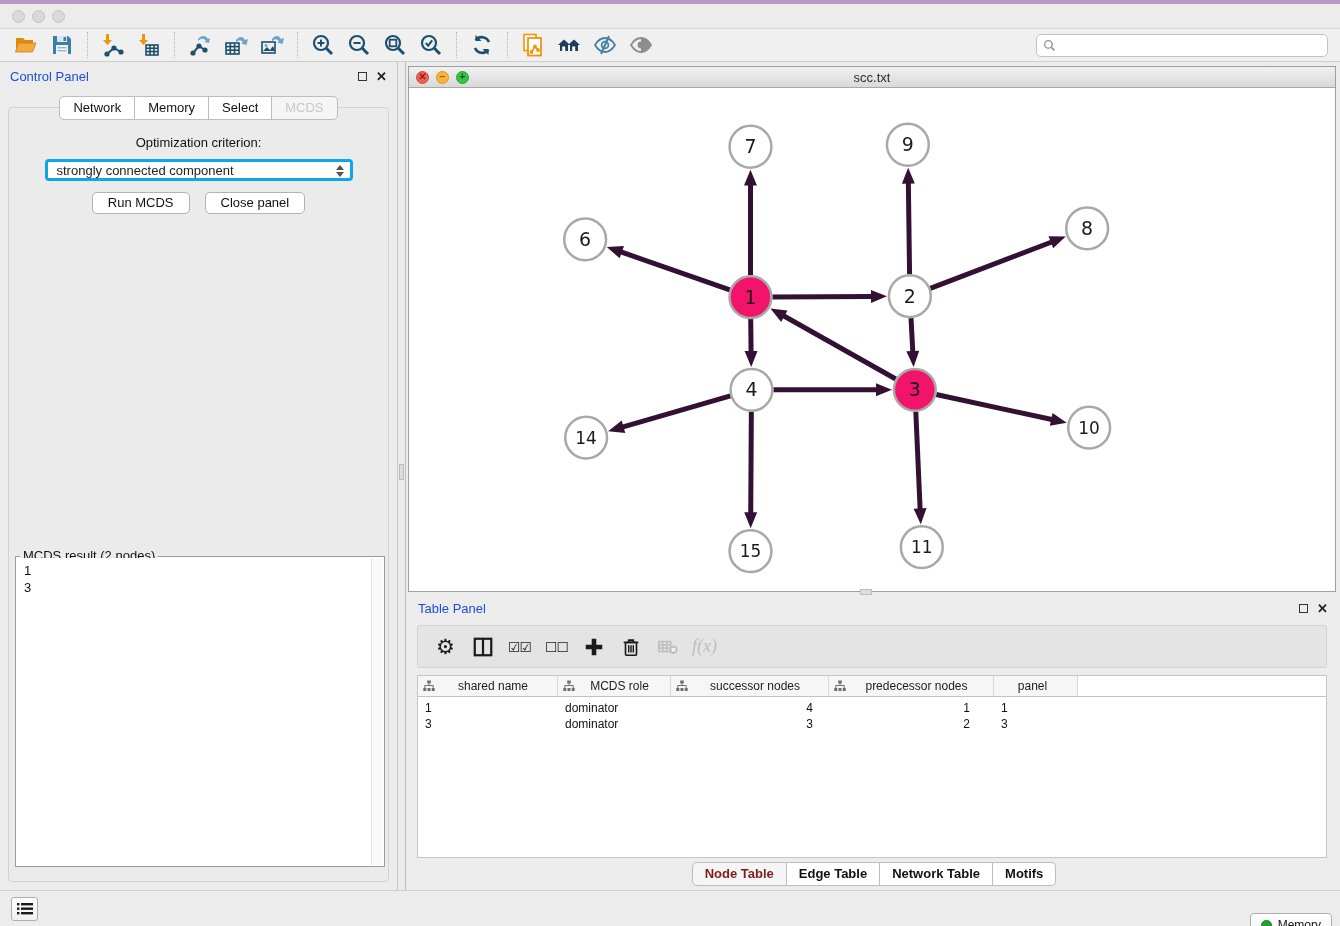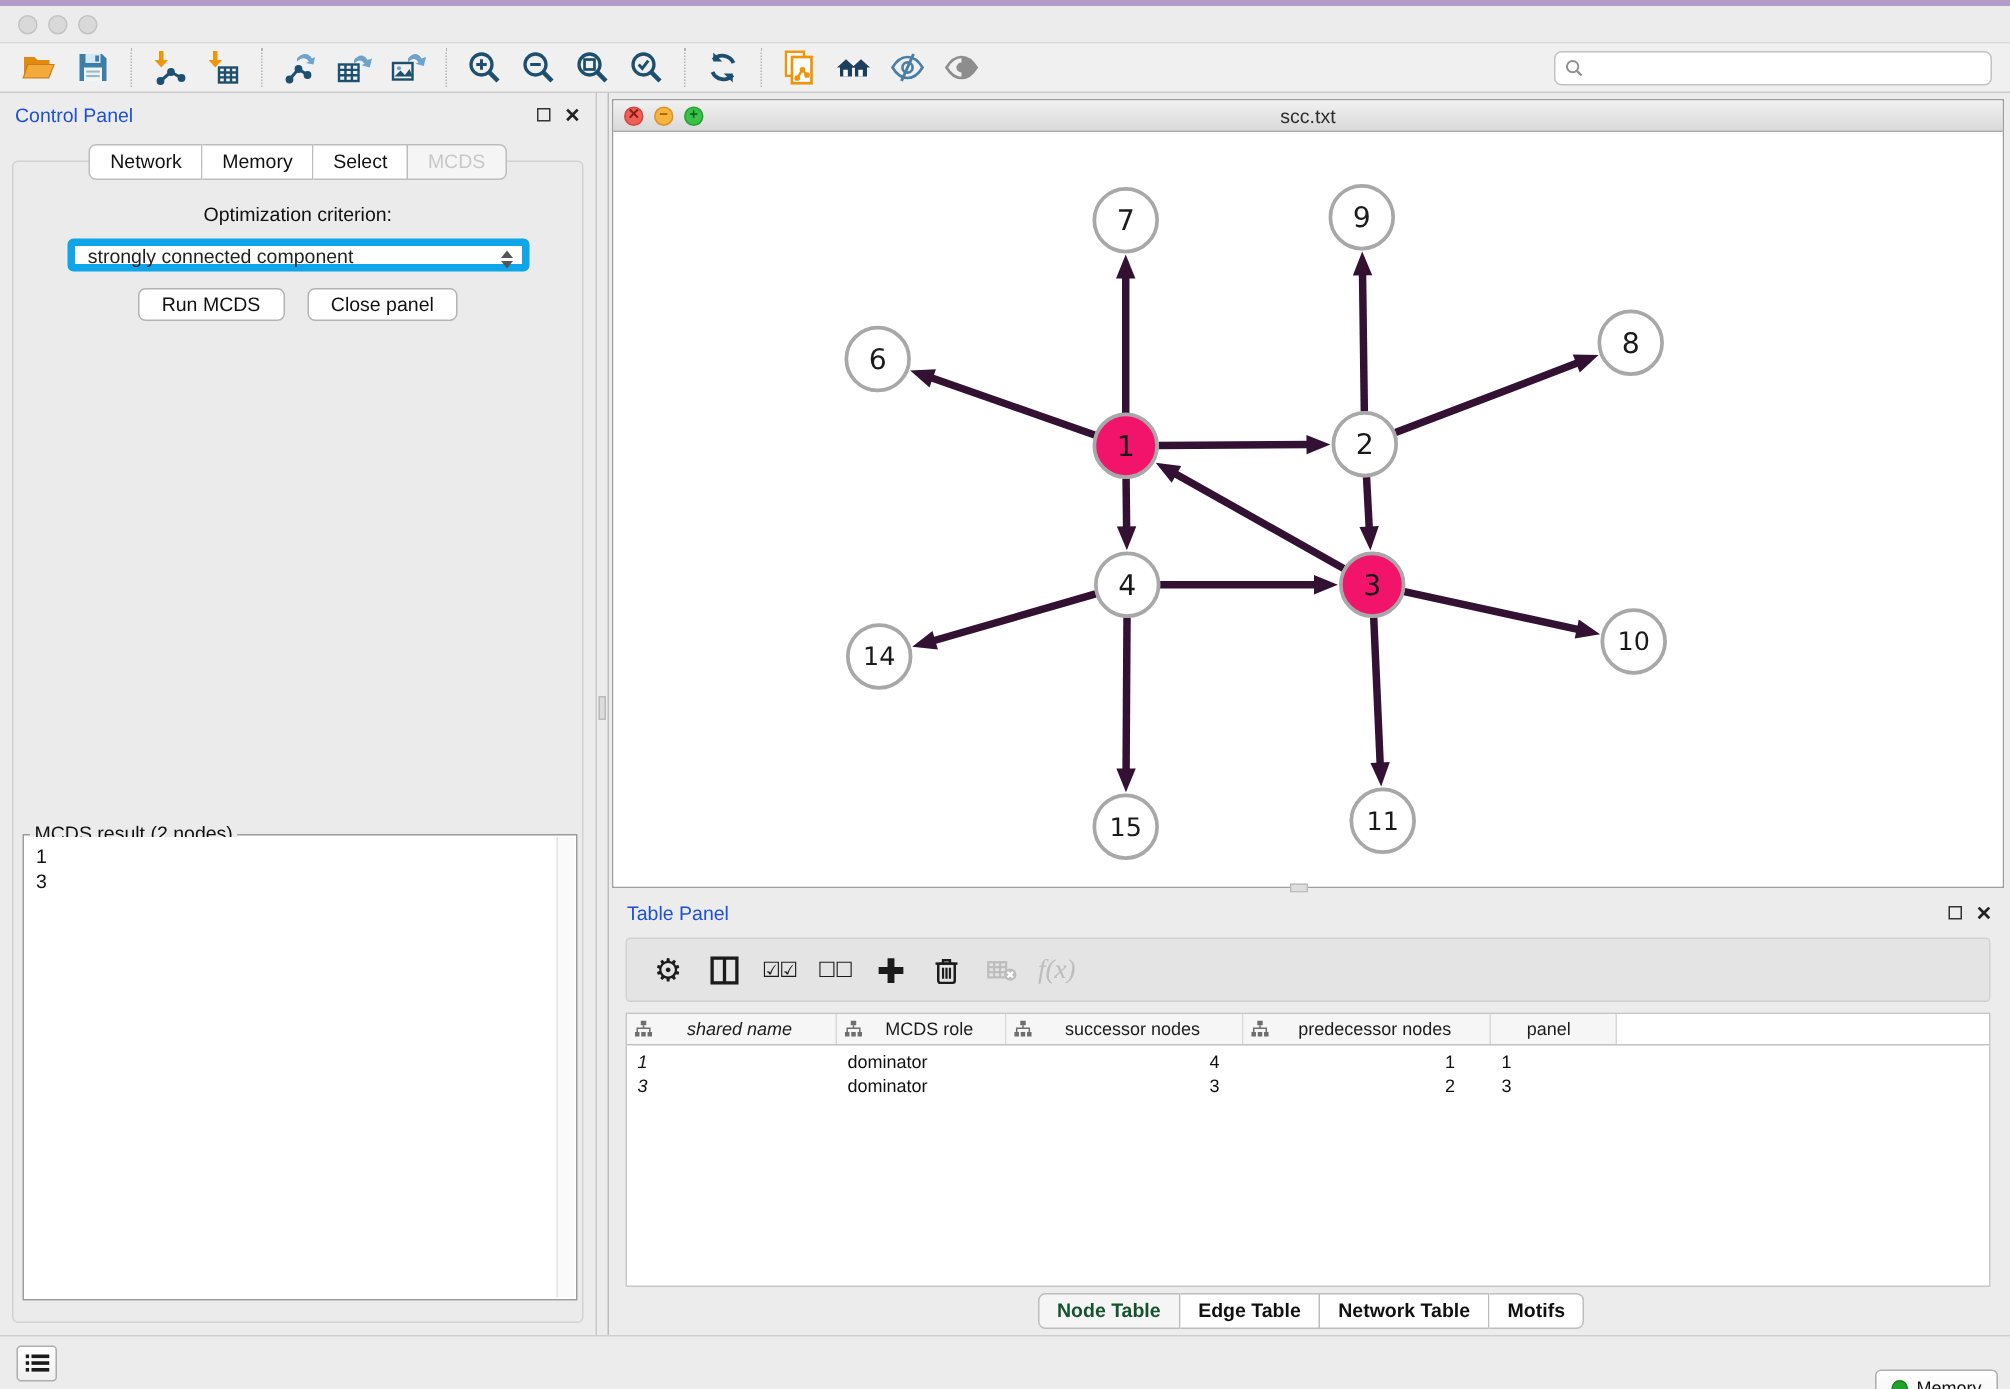--- a/index.html
+++ b/index.html
@@ -29,21 +29,21 @@
   .panel-btns { margin-left:auto; display:flex; gap:9px; align-items:center; }
   .float-box { width:9px; height:9px; border:1.5px solid #333; }
   .close-x { font-size:13px; font-weight:bold; color:#222; line-height:9px; }
   .cp-tabs { position:absolute; top:34px; left:0; width:100%; display:flex; justify-content:center; z-index:2; }
   .seg { background:#fff; border:1px solid #bdbdbd; border-left:none; padding:3px 13px 4px; font-size:13px; color:#111; }
   .seg:first-child { border-left:1px solid #bdbdbd; border-radius:5px 0 0 5px; }
   .seg:last-child { border-radius:0 5px 5px 0; }
   .seg.active { color:#c8c8c8; background:#f5f5f5; }
   .cp-body { position:absolute; top:45px; left:8px; right:8px; bottom:8px; border:1px solid #d2d2d2; border-radius:4px; background:#ebebeb; }
   .opt-label { text-align:center; margin-top:27px; font-size:13px; color:#111; }
-  .select { position:relative; margin:9px auto 0; width:308px; height:22px; background:#fff; border:5px solid #0ea5e9; border-radius:4px; display:flex; align-items:center; padding-left:9px; font-size:13px; }
+  .select { position:relative; margin:9px auto 0; width:308px; height:22px; background:#fff; border:3px solid #0ea5e9; border-radius:4px; display:flex; align-items:center; padding-left:9px; font-size:13px; }
   .spin { position:absolute; right:6px; top:3px; display:flex; flex-direction:column; gap:2px; }
   .spin i { display:block; width:0; height:0; border-left:4px solid transparent; border-right:4px solid transparent; }
   .spin .up { border-bottom:5px solid #555; }
   .spin .dn { border-top:5px solid #555; }
   .btn-row { display:flex; justify-content:center; gap:15px; margin-top:11px; }
   .mac-btn { background:#fff; border:1px solid #b3b3b3; border-radius:5px; padding:2px 15px 3px; font-size:13px; color:#111; font-family:"Liberation Sans",sans-serif; }
   .mcds-result { position:absolute; left:6px; right:3px; top:448px; bottom:14px; border:1px solid #9c9c9c; background:#fff; }
   .mcds-legend { position:absolute; top:-9px; left:4px; background:#ebebeb; padding:0 3px; font-size:13px; color:#111; }
   .mcds-text { position:absolute; inset:1px 13px 1px 1px; background:#fff; padding:4px 0 0 7px; font-size:13px; line-height:17px; color:#111; }
   .mcds-scroll { position:absolute; top:1px; right:1px; bottom:1px; width:12px; background:#fafafa; border-left:1px solid #e4e4e4; }
@@ -78,24 +78,24 @@
   .fx { font-family:"Liberation Serif",serif; font-style:italic; font-size:18px; color:#bdbdbd; }
   .tp-table { position:absolute; left:9px; right:13px; top:80px; height:183px; background:#fff; border:1px solid #c6c6c6; overflow:hidden; }
   .thead { display:flex; height:21px; border-bottom:1px solid #c2c2c2; }
   .th { background:#f6f6f6; border-right:1px solid #d8d8d8; display:flex; align-items:center; font-size:12px; color:#1c1c1c; position:relative; }
   .th .lbl { flex:1; text-align:center; padding-right:6px; }
   .th svg { width:12px; height:12px; margin-left:5px; }
   .trow { display:flex; height:16px; font-size:12px; color:#111; }
   .td { display:flex; align-items:center; }
   .td.l { justify-content:flex-start; padding-left:7px; }
   .td.r { justify-content:flex-end; }
-  .c0 { width:140px;font-style:italic; } .c1 { width:113px; } .c2 { width:158px; padding-right:16px; } .c3 { width:165px; padding-right:24px; } .c4 { width:84px; }
+  .c0 { width:140px; } .c1 { width:113px; } .c2 { width:158px; padding-right:16px; } .c3 { width:165px; padding-right:24px; } .c4 { width:84px; }
   .tp-tabs { position:absolute; left:0; width:100%; top:267px; display:flex; justify-content:center; }
   .tp-tabs .seg { font-weight:bold; padding:3px 12px 4px; }
-  .tp-tabs .seg.active { color:#14532d; background:#f5f5f5; }
+  .tp-tabs .seg.active { color:#7f1d1d; background:#f5f5f5; }
 
   
   .statusbar { position:absolute; left:0; bottom:0; width:100%; height:36px; background:#ececec; border-top:1px solid #cfcfcf; }
   .list-btn { position:absolute; left:11px; top:6px; width:27px; height:24px; background:linear-gradient(#fff,#f0f0f0); border:1px solid #adadad; border-radius:3px; display:flex; align-items:center; justify-content:center; }
   .memory-btn { position:absolute; right:8px; top:22px; height:24px; background:linear-gradient(#fff,#f2f2f2); border:1px solid #aeaeae; border-radius:4px; display:flex; align-items:center; gap:6px; padding:0 10px; font-size:12px; color:#111; }
   .mem-dot { width:11px; height:11px; border-radius:50%; background:#1fa32b; border:1px solid #158220; }
 </style>
 </head>
 <body>
 

